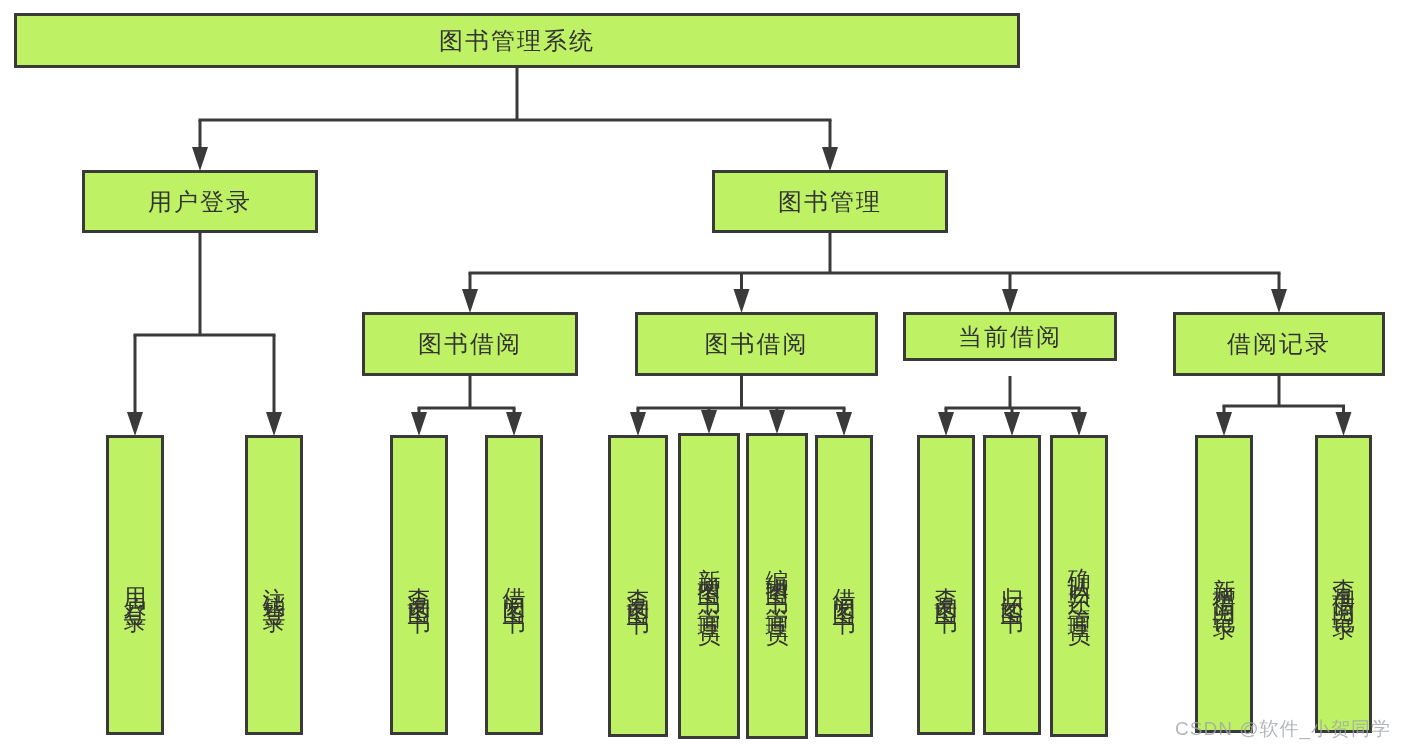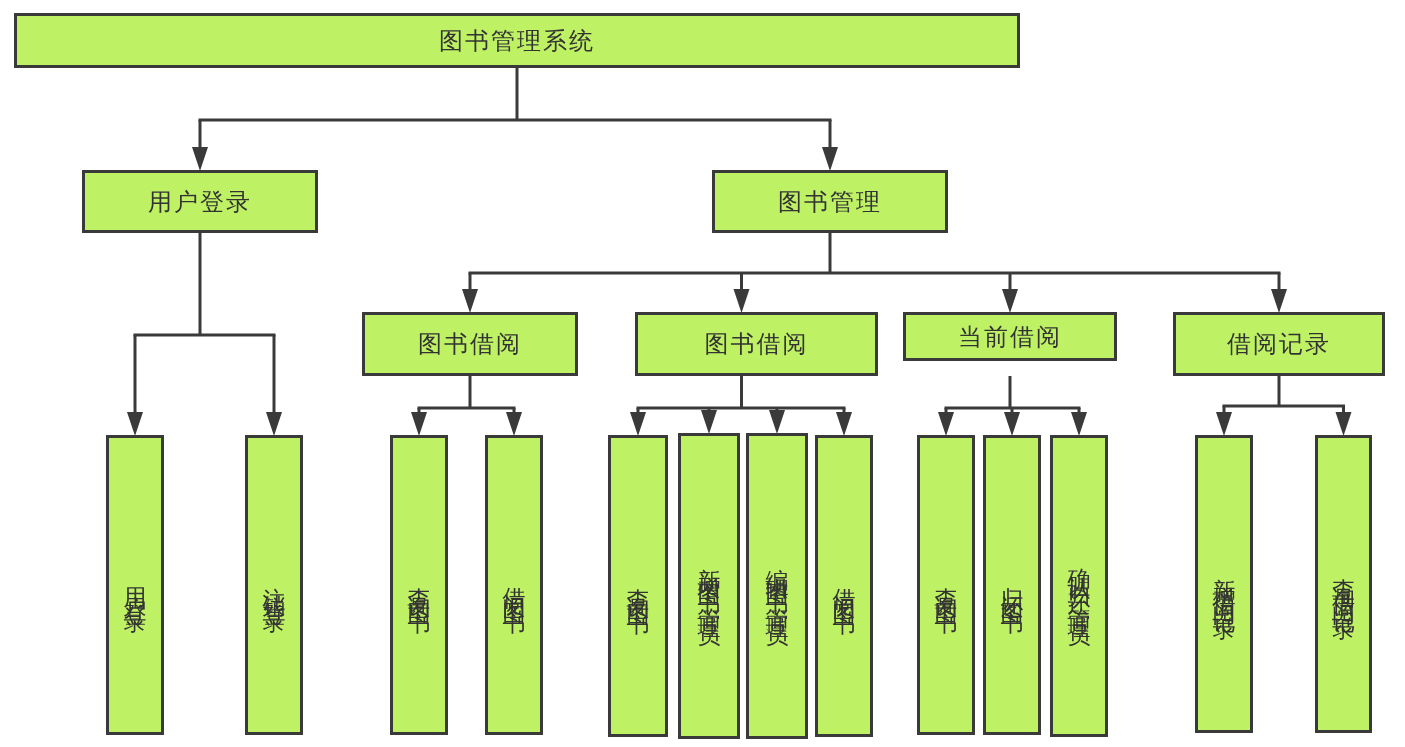--- a/index.html
+++ b/index.html
@@ -126,13 +126,14 @@
       <div class="node vertical" style="left: 608px; top: 435px; width: 60px; height: 302px; border-color: rgb(58, 58, 58); color: rgb(51, 51, 51);">查询图书</div>
       <div class="node vertical" style="left: 678px; top: 433px; width: 62px; height: 306px; border-color: rgb(58, 58, 58); color: rgb(51, 51, 51);">新增图书（管理员）</div>
       <div class="node vertical" style="left: 746px; top: 433px; width: 62px; height: 306px; border-color: rgb(58, 58, 58); color: rgb(51, 51, 51);">编辑图书（管理员）</div>
       <div class="node vertical" style="left: 815px; top: 435px; width: 58px; height: 302px; border-color: rgb(58, 58, 58); color: rgb(51, 51, 51);">借阅图书</div>
       <div class="node vertical" style="left: 917px; top: 435px; width: 58px; height: 300px; border-color: rgb(58, 58, 58); color: rgb(51, 51, 51);">查询图书</div>
       <div class="node vertical" style="left: 983px; top: 435px; width: 58px; height: 300px; border-color: rgb(58, 58, 58); color: rgb(51, 51, 51);">归还图书</div>
       <div class="node vertical" style="left: 1050px; top: 435px; width: 58px; height: 302px; border-color: rgb(58, 58, 58); color: rgb(51, 51, 51);">确认归还（管理员）</div>
       <div class="node vertical" style="left: 1195px; top: 435px; width: 58px; height: 298px; border-color: rgb(58, 58, 58); color: rgb(51, 51, 51);">新增借阅记录</div>
       <div class="node vertical" style="left: 1315px; top: 435px; width: 57px; height: 298px; border-color: rgb(58, 58, 58); color: rgb(51, 51, 51);">查询借阅记录</div>
     </div>
+  <div id="watermark">CSDN @软件_小贺同学</div>
 </div>
 
 </body></html>

